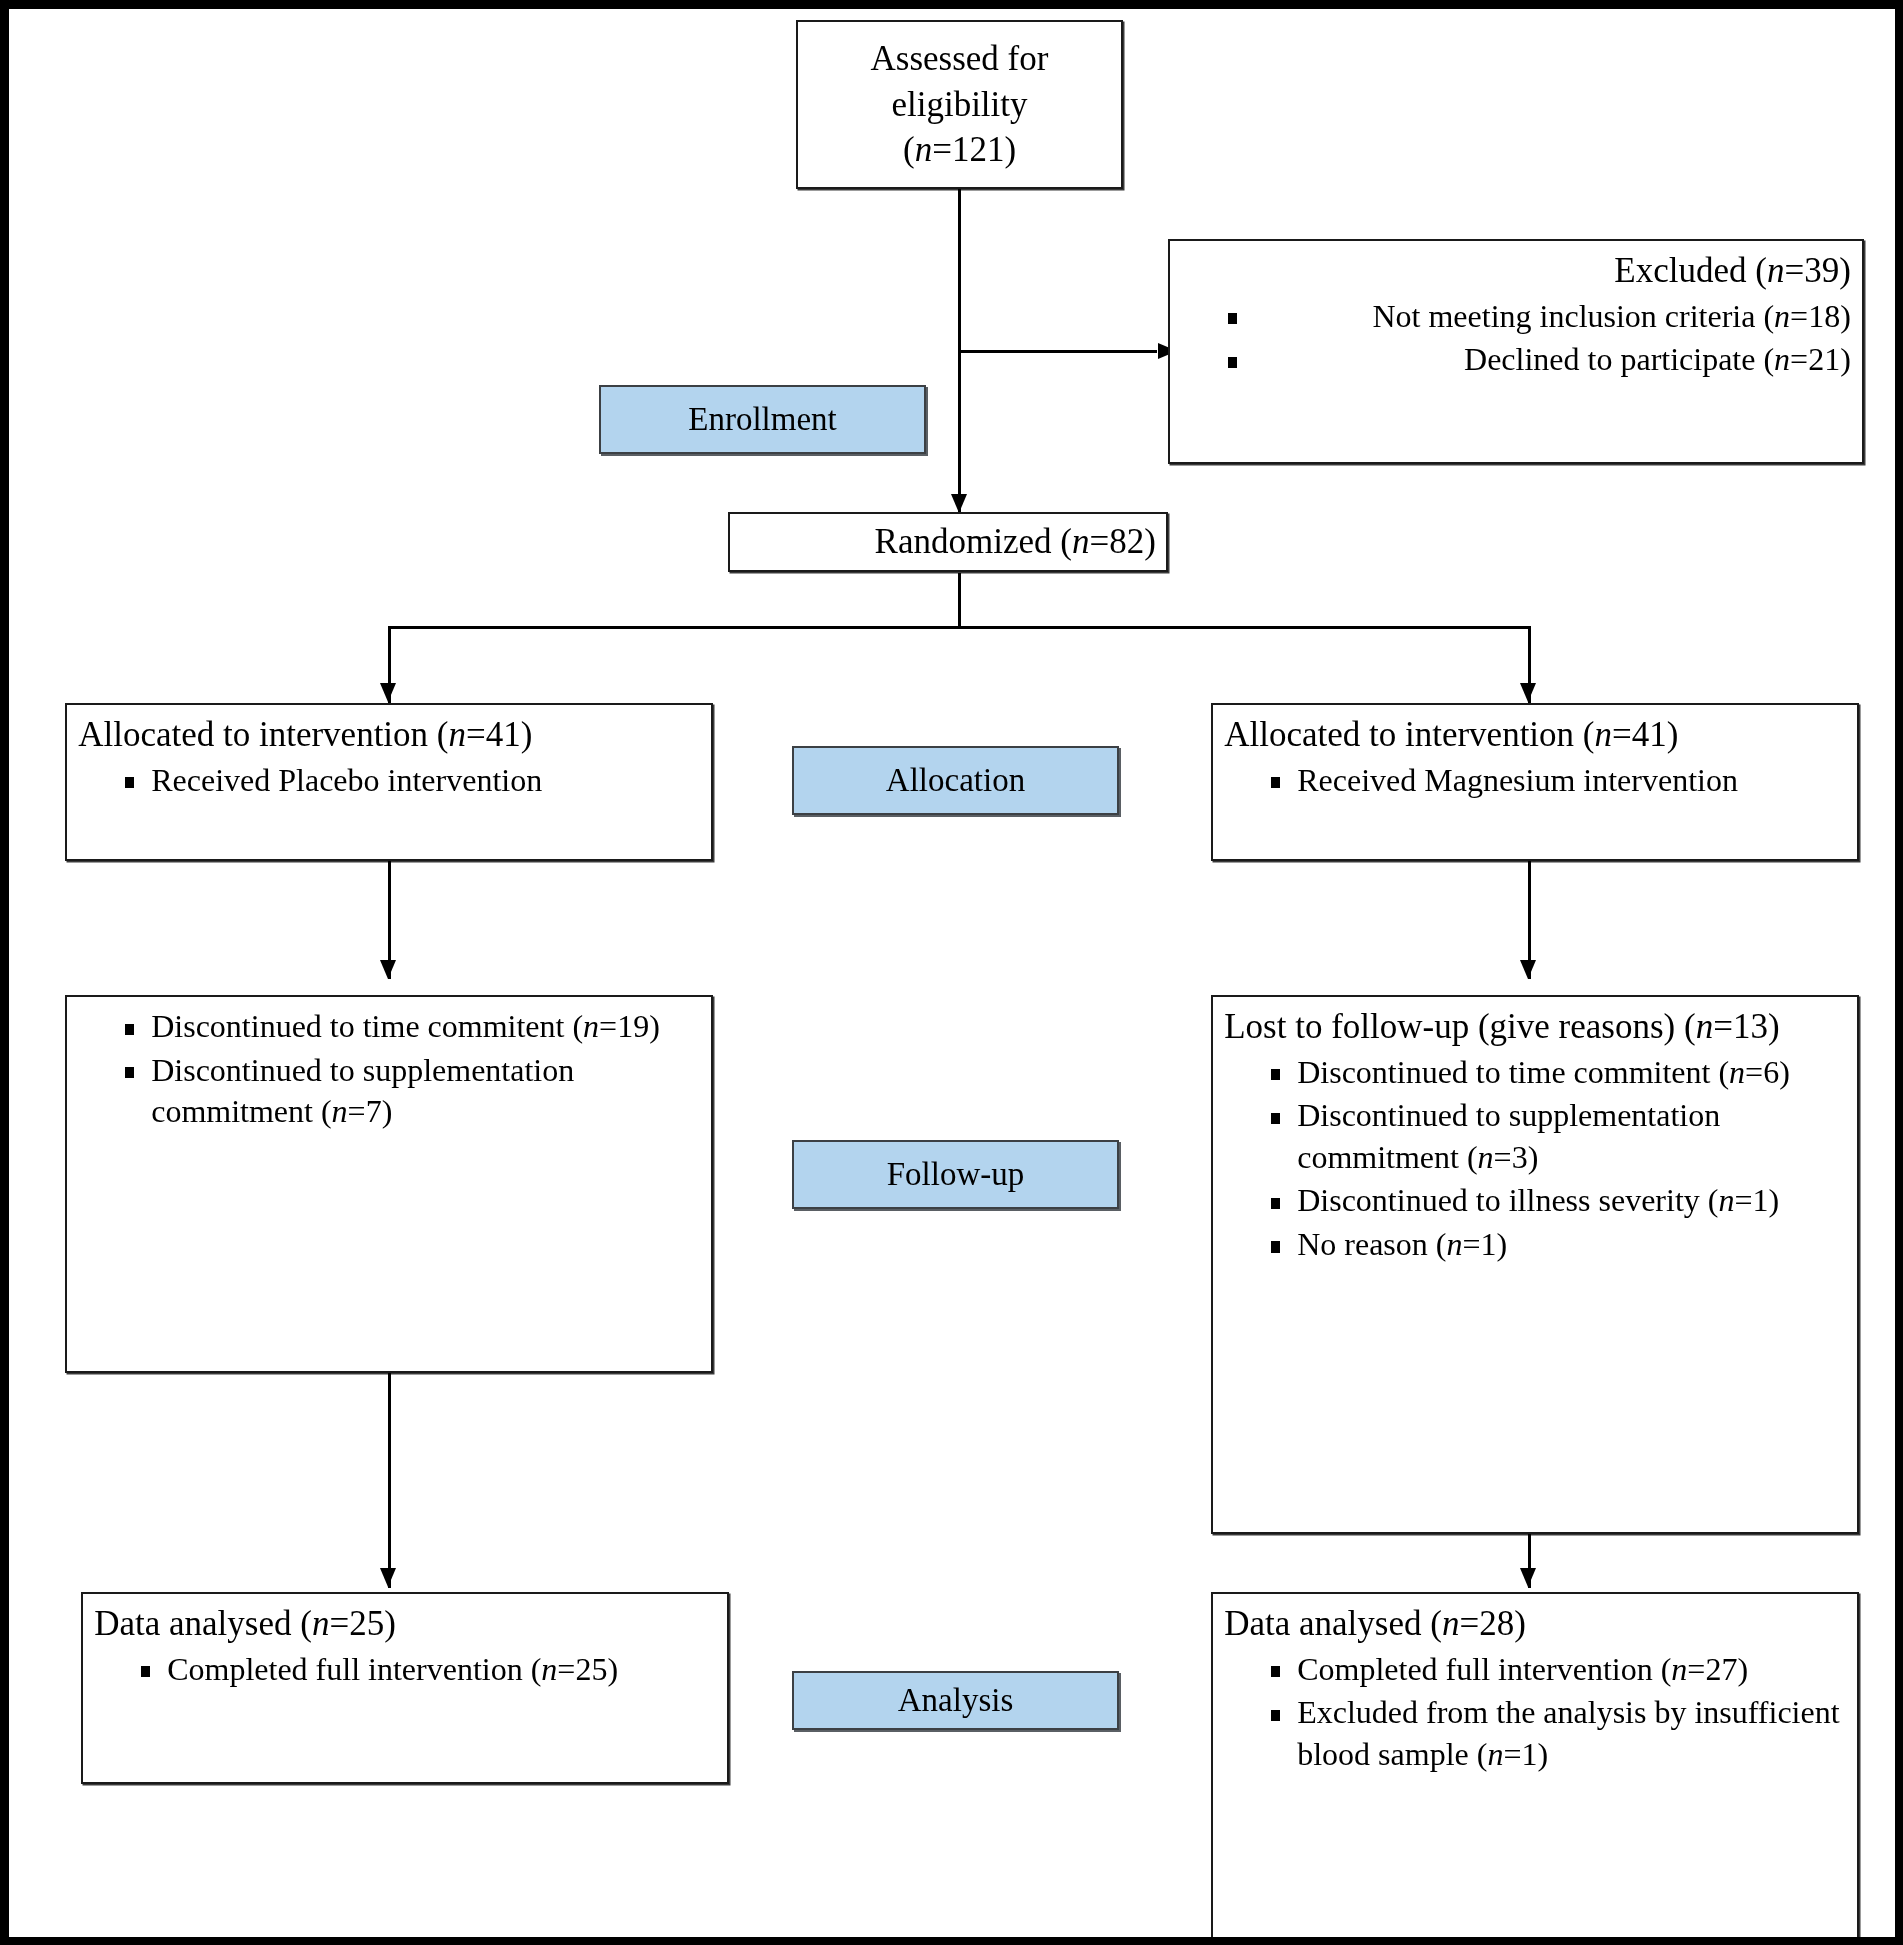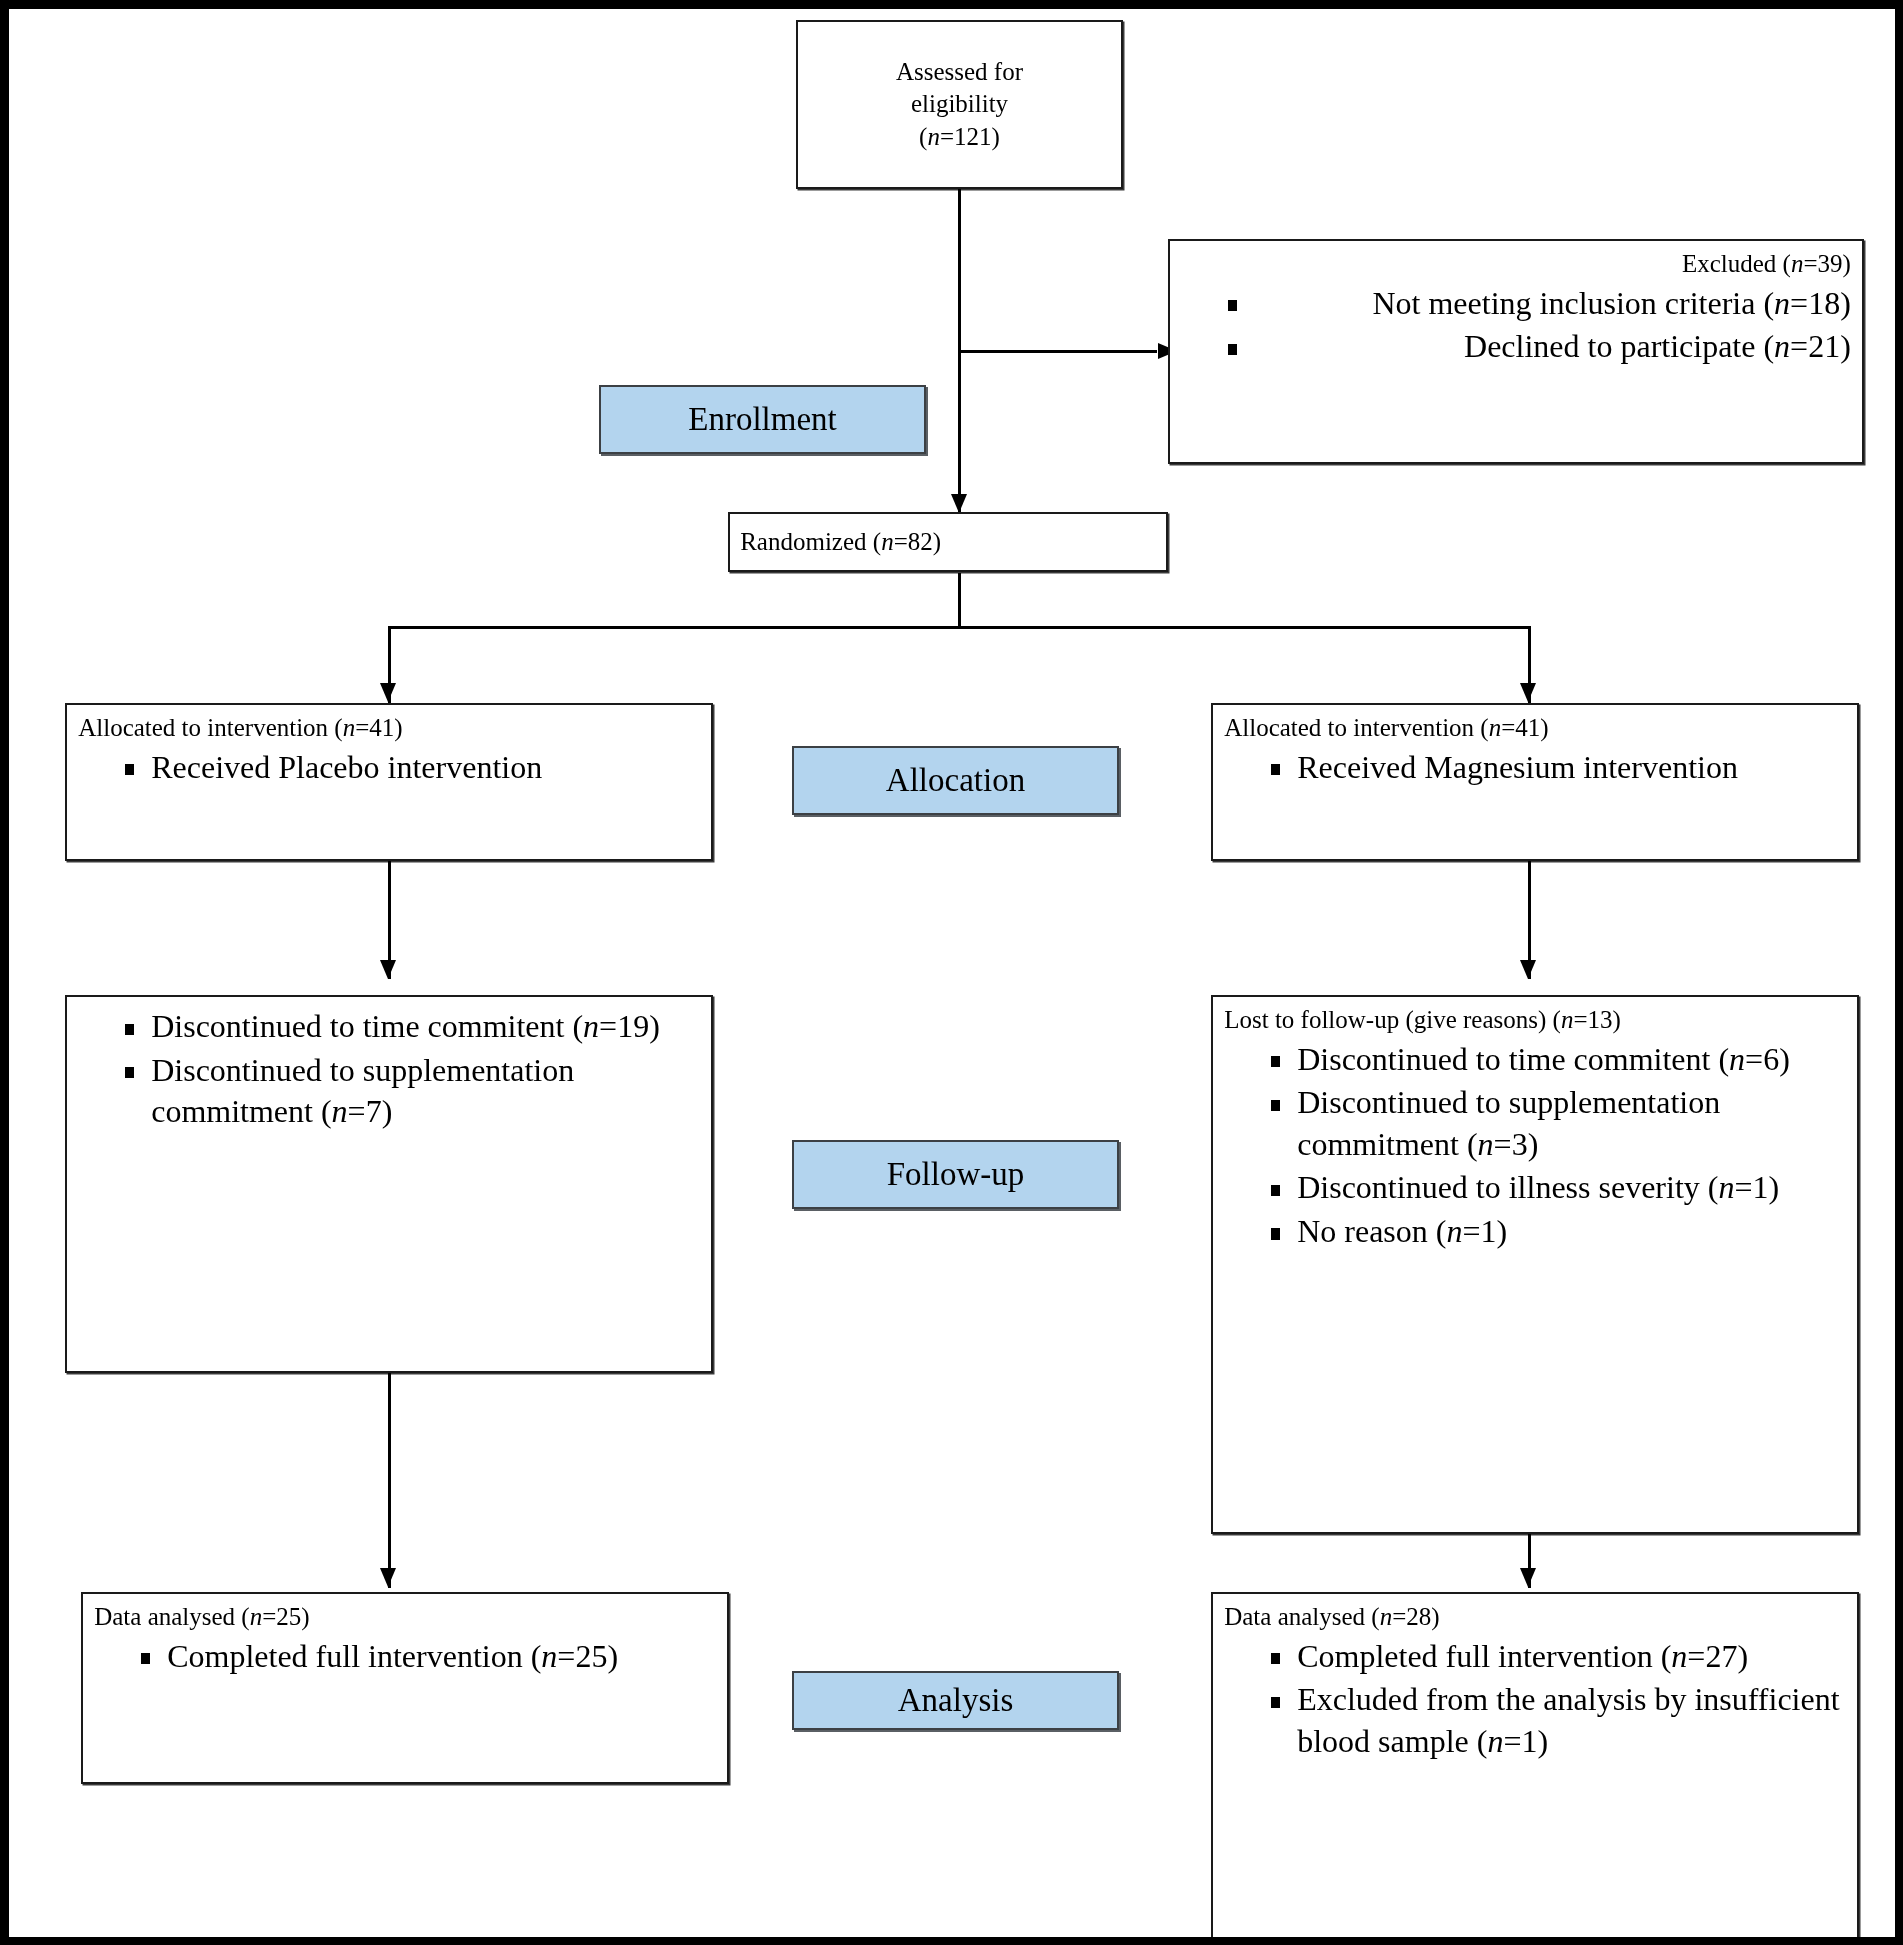--- a/index.html
+++ b/index.html
@@ -22,21 +22,21 @@
     position: absolute;
     box-sizing: border-box;
     background: #ffffff;
     border: 2px solid #1a1a1a;
     box-shadow: 1.5px 1.5px 0 0 #3a3a3a;
     padding: 7.2px 11.2px;
     color: #000000;
     line-height: 1.30;
   }
   .node .head {
-    font-size: 25px;
+    font-size: 35px;
     white-space: normal;
   }
   .node .head.center {
     text-align: center;
   }
   .node ul {
     margin: 2px 0 0 0;
     padding: 0 0 0 44px;
     list-style: none;
   }
@@ -120,21 +120,21 @@
     <ul>
       <li>Not meeting inclusion criteria (<span class="ital">n</span>=<span>18</span>)</li>
       <li>Declined to participate (<span class="ital">n</span>=<span>21</span>)</li>
     </ul>
   </div>
 
   <div class="stage" style="left:590px; top:376px; width:327px; height:69px;">
     <span>Enrollment</span>
   </div>
 
-  <div class="node" style="left:719px; top:503px; width:440px; height:60px; display:flex; align-items:center; justify-content:flex-start; padding:0 10.2px;">
+  <div class="node" style="left:719px; top:503px; width:440px; height:60px; display:flex; align-items:center; justify-content:flex-end; padding:0 10.2px;">
     <div class="head center">Randomized (<span class="ital">n</span>=<span>82</span>)</div>
   </div>
 
   <div class="vline" style="left:949px; top:564px; height:56px;"></div>
   <div class="hline" style="left:379px; top:617px; width:1142px;"></div>
   <div class="vline" style="left:379px; top:617px; height:77px;"></div>
   <div class="arrow-down" style="left:371px; top:674px;"></div>
   <div class="vline" style="left:1519px; top:617px; height:77px;"></div>
   <div class="arrow-down" style="left:1511px; top:674px;"></div>
 

